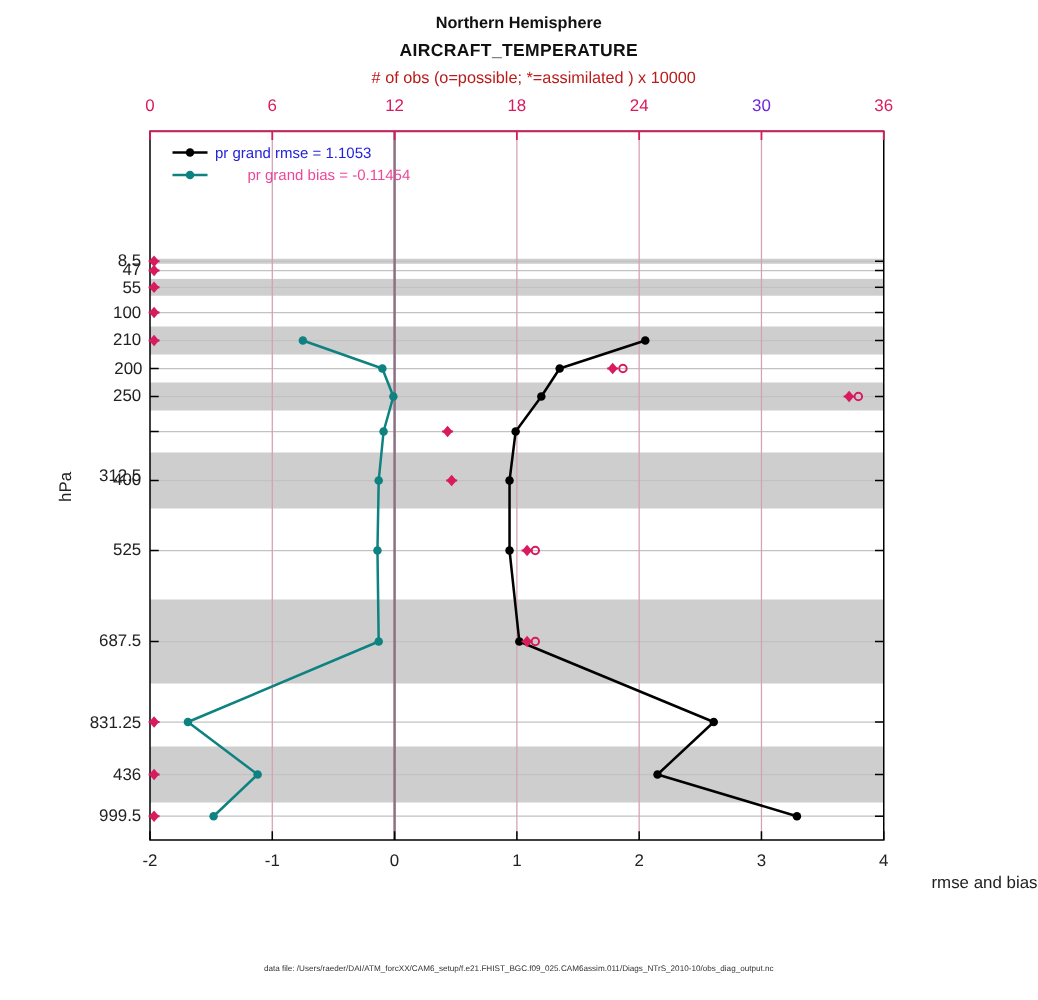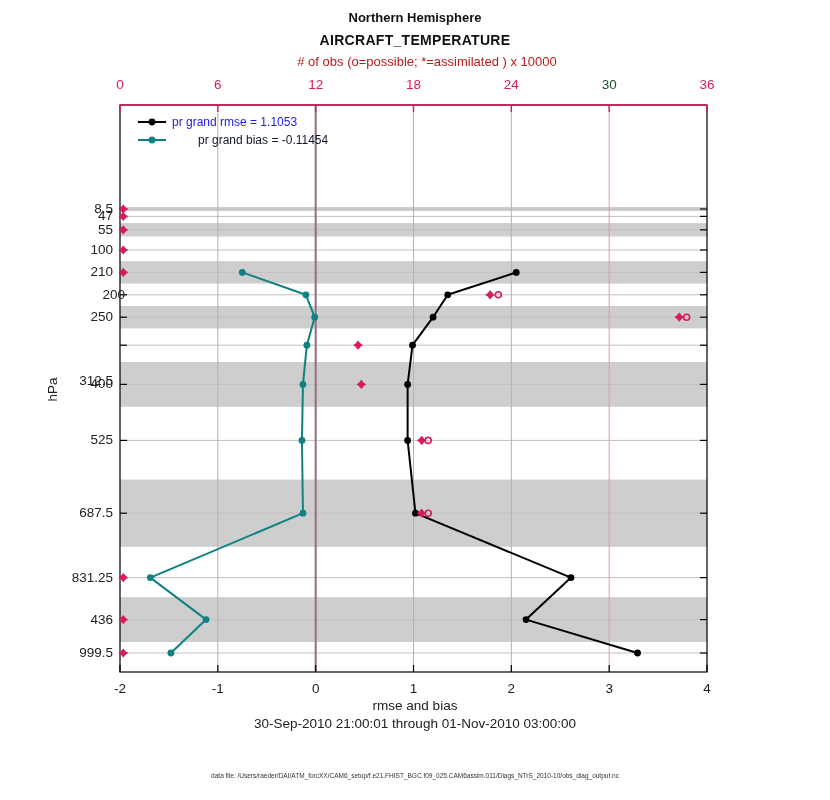--- a/index.html
+++ b/index.html
@@ -8,21 +8,21 @@
   #plot{position:absolute;left:0;top:0;}
   .abs{position:absolute;}
   .title1{width:830px;text-align:center;top:10px;font-size:13px;font-weight:bold;color:#111;}
   .title2{width:830px;text-align:center;top:32px;font-size:14px;font-weight:bold;color:#111;letter-spacing:.3px;}
   .topxlabel{width:830px;text-align:center;top:54px;font-size:13px;}
   .xtick{width:44px;text-align:center;top:681px;font-size:13.5px;color:#222;}
   .ttick{width:44px;text-align:center;top:77px;font-size:13.5px;}
   .ytick{width:84px;text-align:right;font-size:13.5px;color:#222;height:14px;line-height:14px;}
   .ylab{left:40px;top:382px;font-size:13.5px;color:#222;transform:rotate(-90deg);transform-origin:center;}
   .leg{font-size:12px;}
-  .xlabel{width:830px;text-align:center;top:698px;font-size:13.5px;color:#222;}
+  .xlabel{width:830px;text-align:right;top:698px;font-size:13.5px;color:#222;}
   .stamp{width:830px;text-align:center;top:716px;font-size:13.5px;color:#222;}
   .datafile{width:830px;text-align:center;top:772px;font-size:6.5px;color:#333;}
 </style>
 </head>
 <body>
 
 <div id="fig">
   <svg id="plot" width="830" height="800">
       <rect x="120" y="206.992" width="587" height="4.032000000000011" fill="#cecece"></rect>
       <rect x="120" y="223.12" width="587" height="13.439999999999998" fill="#cecece"></rect>
@@ -155,45 +155,44 @@
       <circle cx="152" cy="140" r="3.4" fill="#0d8280"></circle>
     </svg>
 
   <div class="abs title2">AIRCRAFT_TEMPERATURE</div>
   <div class="abs title1">Northern Hemisphere</div>
   <div class="abs topxlabel" id="topxlabel" style="color: #b91c1c; padding-left: 12px;"># of obs (o=possible; *=assimilated ) x 10000</div>
 
   <div class="abs ylab">hPa</div>
 
   <div class="abs leg" style="left: 172px; top: 115px; color: rgb(34, 34, 221);">pr grand rmse = 1.1053</div>
-  <div class="abs leg" style="left: 172px; top: 133px; color: #0f172a; padding-left: 26px;">pr grand bias = -0.11454</div>
+  <div class="abs leg" style="left: 172px; top: 133px; color: #ec4899; padding-left: 26px;">pr grand bias = -0.11454</div>
 
   <div class="abs xlabel">rmse and bias</div>
-  <div class="abs stamp">30-Sep-2010 21:00:01 through 01-Nov-2010 03:00:00</div>
   <div class="abs datafile">data file: /Users/raeder/DAI/ATM_forcXX/CAM6_setup/f.e21.FHIST_BGC.f09_025.CAM6assim.011/Diags_NTrS_2010-10/obs_diag_output.nc</div>
 <div class="abs xtick" style="left: 98px;">-2</div>
     <div class="abs xtick" style="left: 195.833px;">-1</div>
     <div class="abs xtick" style="left: 293.667px;">0</div>
     <div class="abs xtick" style="left: 391.5px;">1</div>
     <div class="abs xtick" style="left: 489.333px;">2</div>
     <div class="abs xtick" style="left: 587.167px;">3</div>
     <div class="abs xtick" style="left: 685px;">4</div>
     <div class="abs ttick" style="left: 98px; color: rgb(216, 27, 94);">0</div>
     <div class="abs ttick" style="left: 195.833px; color: rgb(216, 27, 94);">6</div>
     <div class="abs ttick" style="left: 293.667px; color: rgb(216, 27, 94);">12</div>
     <div class="abs ttick" style="left: 391.5px; color: rgb(216, 27, 94);">18</div>
     <div class="abs ttick" style="left: 489.333px; color: rgb(216, 27, 94);">24</div>
-    <div class="abs ttick" style="left: 587.167px; color: #14532d;">30</div>
+    <div class="abs ttick" style="left: 587.167px; color: #6d28d9;">30</div>
     <div class="abs ttick" style="left: 685px; color: rgb(216, 27, 94);">36</div>
     <div class="abs ytick" style="left: 29px; top: 202.008px;">8.5</div>
     <div class="abs ytick" style="left: 29px; top: 209.4px;">47</div>
     <div class="abs ytick" style="left: 29px; top: 222.84px; text-align: right;">55</div>
     <div class="abs ytick" style="left: 29px; top: 243px;">100</div>
     <div class="abs ytick" style="left: 29px; top: 265.4px;">210</div>
-    <div class="abs ytick" style="left: 41px; top: 287.8px;">200</div>
+    <div class="abs ytick" style="left: 30px; top: 287.8px;">200</div>
     <div class="abs ytick" style="left: 29px; top: 310.2px;">250</div>
     <div class="abs ytick" style="left: 29px; top: 338.2px; margin-top: 36px;">312.5</div>
     <div class="abs ytick" style="left: 29px; top: 377.4px;">400</div>
     <div class="abs ytick" style="left: 29px; top: 433.4px;">525</div>
     <div class="abs ytick" style="left: 29px; top: 506.2px;">687.5</div>
     <div class="abs ytick" style="left: 29px; top: 570.6px;">831.25</div>
     <div class="abs ytick" style="left: 29px; top: 612.6px;">436</div>
     <div class="abs ytick" style="left: 29px; top: 645.976px;">999.5</div>
   </div>
 

